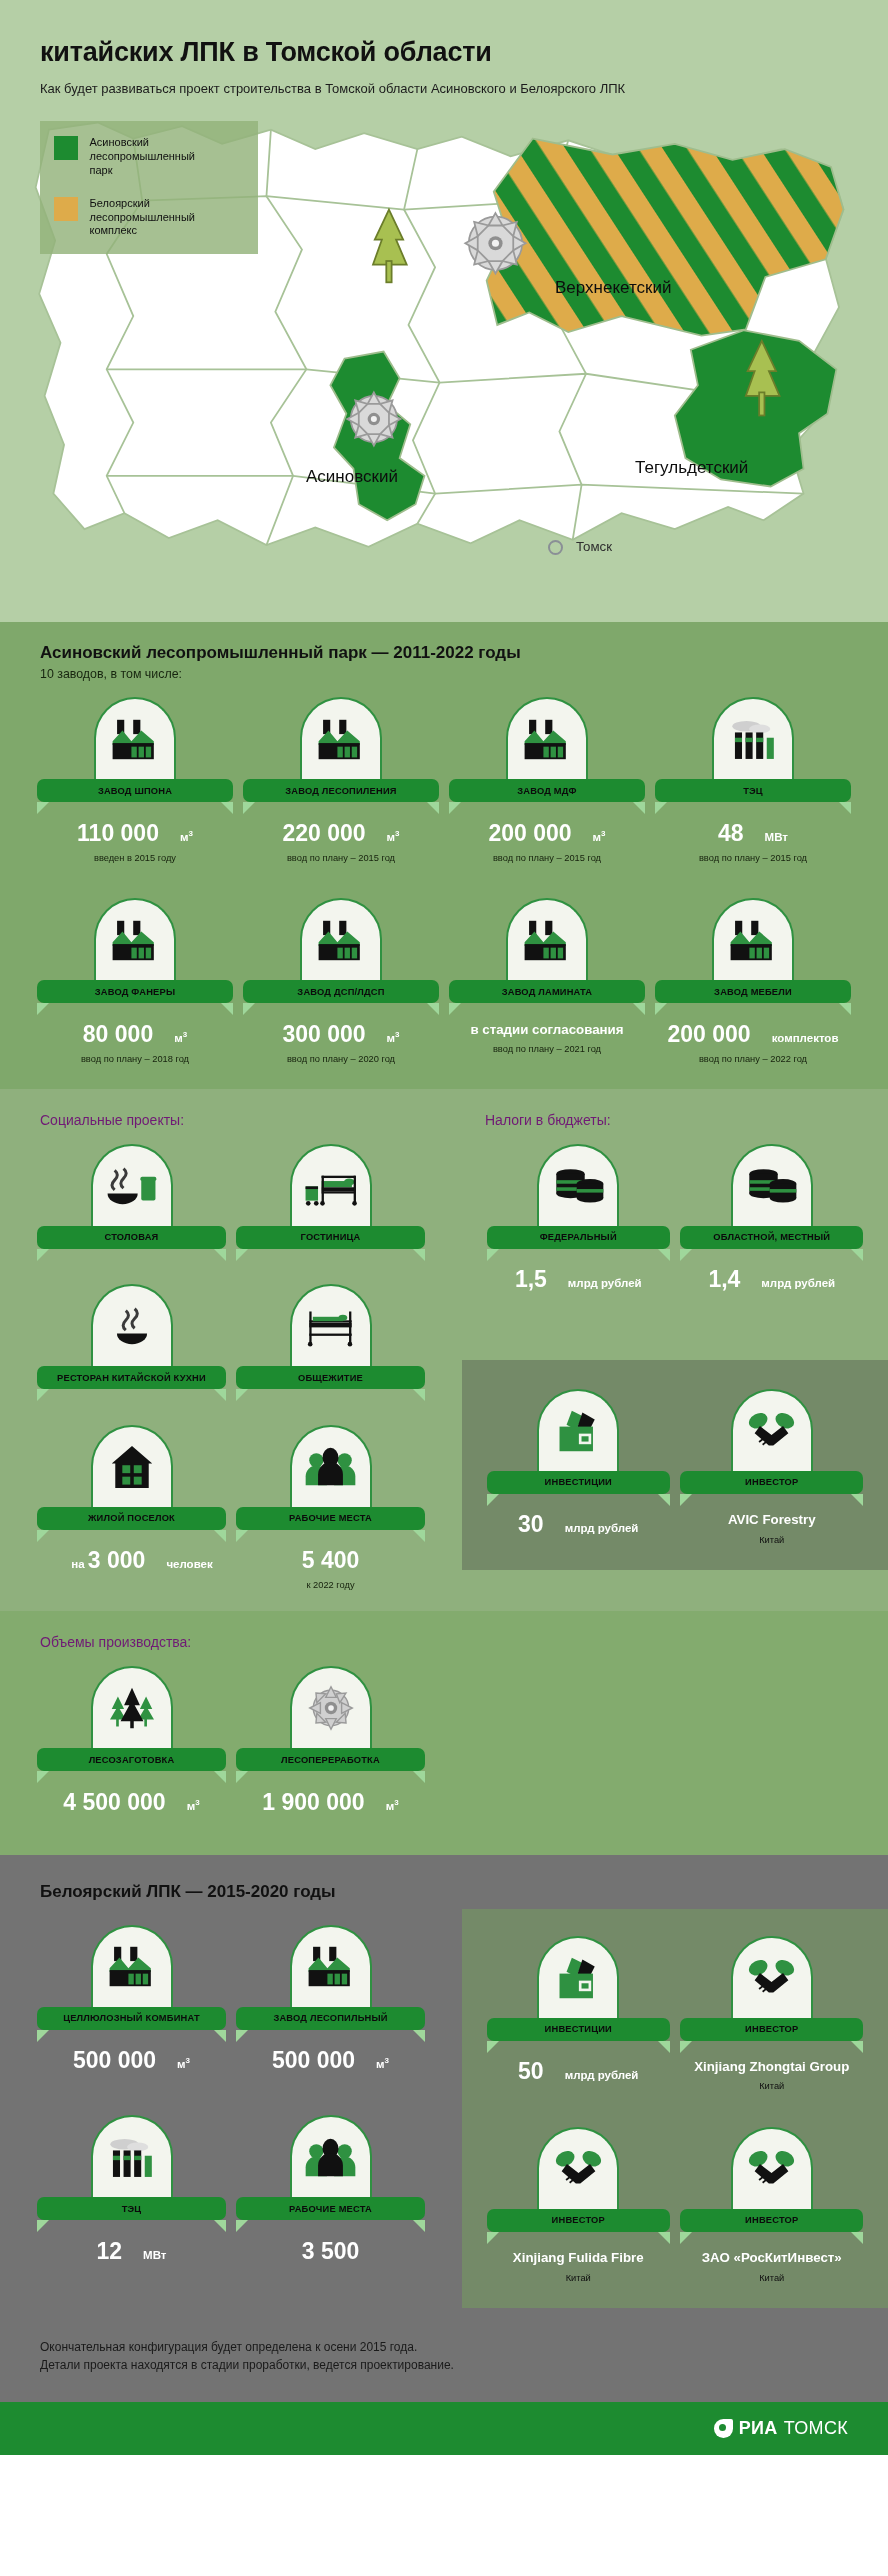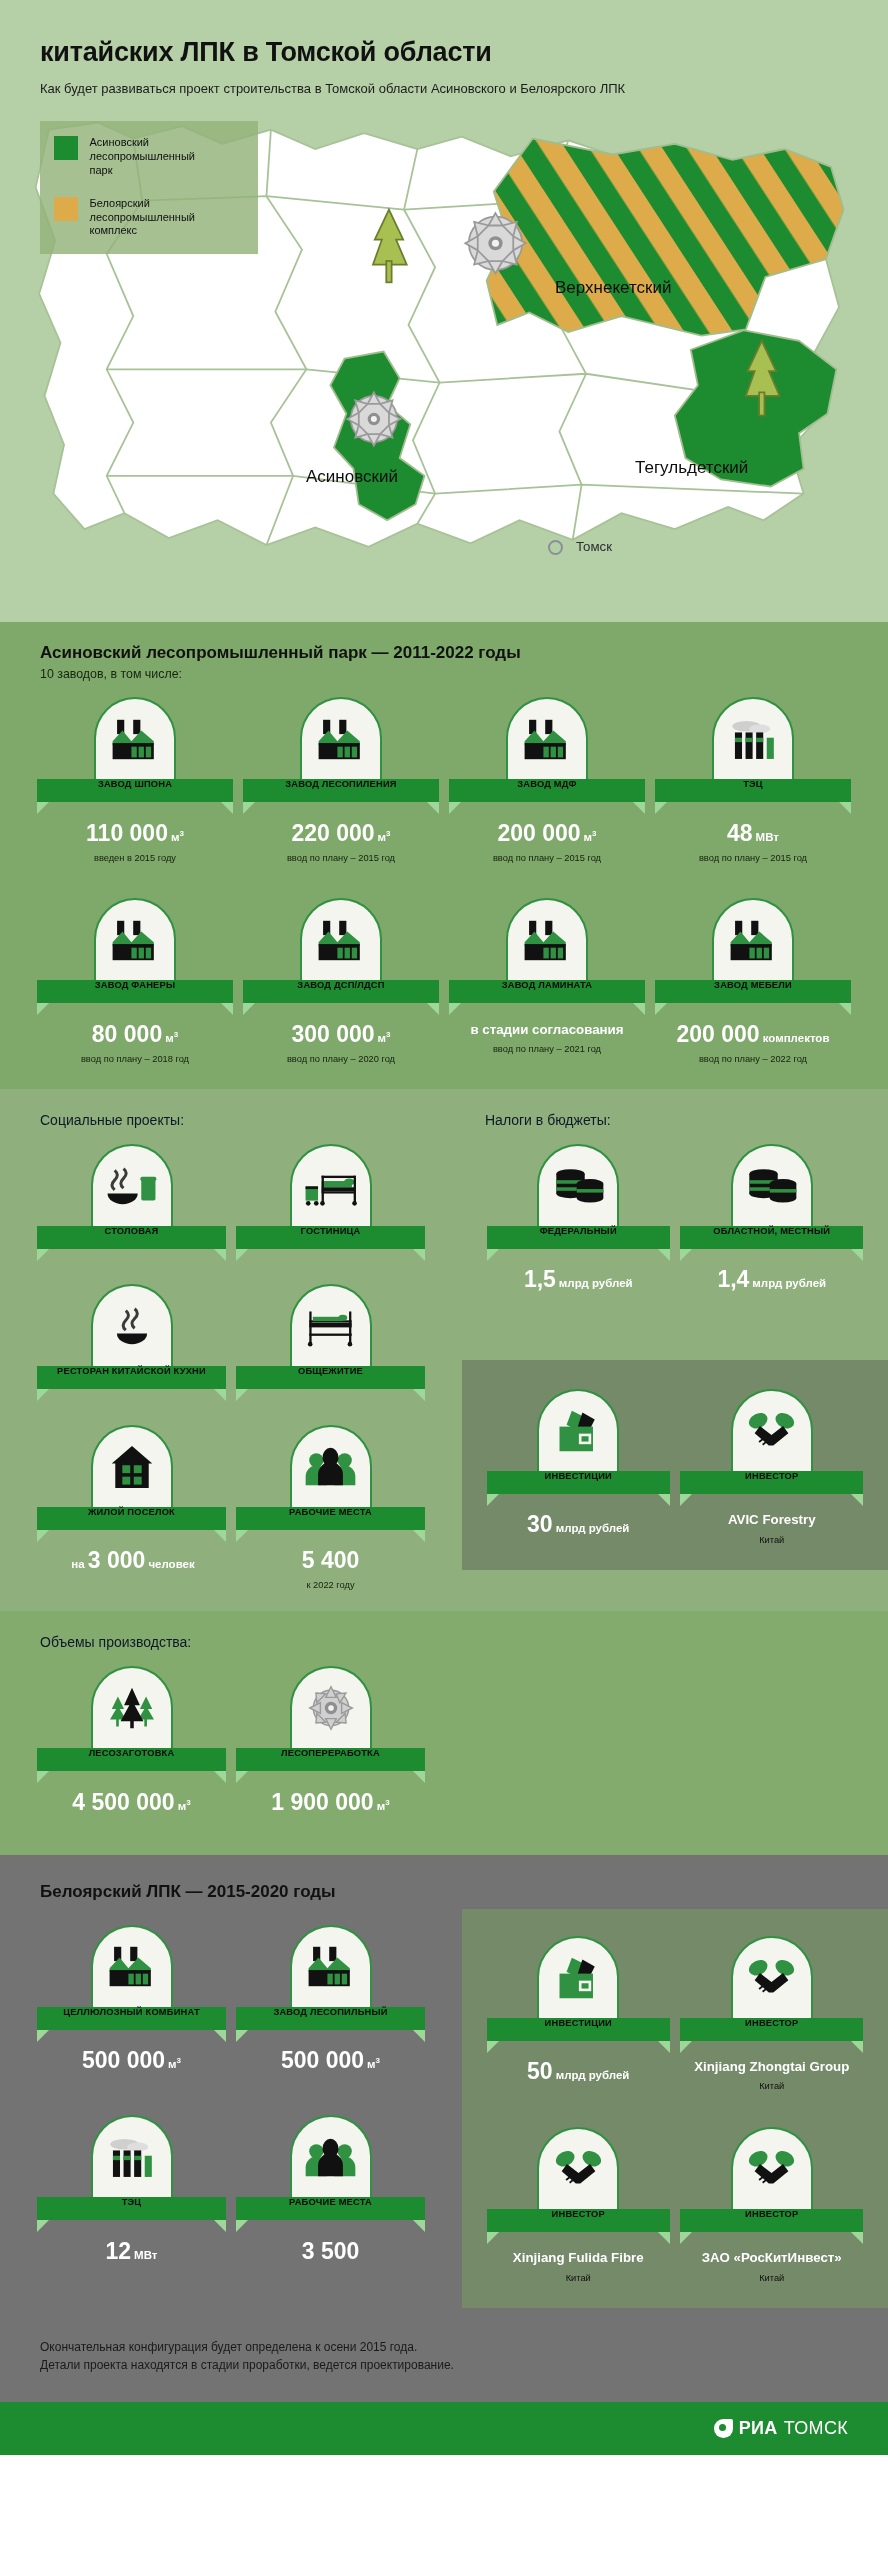--- a/index.html
+++ b/index.html
@@ -85,21 +85,21 @@
 
   .sec-title {
     font-size: 17px; font-weight: bold; color: #111;
     padding: 21px 0 0 40px;
   }
   .sec-sub {
     font-size: 12.4px; color: #17250f;
     padding: 4.4px 0 0 40px;
   }
   .block-title {
-    font-size: 14px; color: #0f172a;
+    font-size: 14px; color: #701a75;
     padding: 23px 0 0 40px;
   }
 
   
   .cards { display: flex; padding: 0 32px; }
   .card { flex: 1 1 0; text-align: center; position: relative; padding-top: 16px; }
   .dome {
     width: 82px; height: 82px;
     margin: 0 auto;
     background: #f3f5ee;
@@ -108,22 +108,23 @@
     border-bottom: none;
     position: relative;
     display: flex; align-items: center; justify-content: center;
   }
   .dome svg { display: block; }
   .ribbon {
     position: relative;
     margin: 0 5.3px;
     height: 23px;
     background: #1d8b30;
-    display: flex; align-items: flex-start; justify-content: center;
+    display: flex; align-items: center; justify-content: center;
     z-index: 3;
+    border-radius: 7px;
   }
   .ribbon span {
     font-size: 9.3px; font-weight: bold; color: #0b0b0b;
     letter-spacing: 0.2px; white-space: nowrap;
   }
   .ribbon::before, .ribbon::after {
     content: ""; position: absolute; top: 23px;
     border-style: solid; width: 0; height: 0;
   }
   .ribbon::before {
@@ -137,21 +138,21 @@
     border-color: transparent #9fd79b transparent transparent;
   }
   .value {
     margin-top: 19.5px;
     color: #ffffff;
     font-weight: bold;
     font-size: 23px;
     line-height: 1;
     white-space: nowrap;
   }
-  .value .unit { font-size: 11.5px; margin-left: 3px; text-align: right; }
+  .value .unit { font-size: 11.5px; margin-left: 21px; text-align: right; }
   .value .unit sup { font-size: 8px; }
   .value.small { font-size: 13.3px; }
   .note {
     margin-top: 8px;
     font-size: 9.3px; color: #16220d;
     white-space: nowrap;
   }
   .note.dark { color: #101010; }
   .panel-invest { background: #748a68; }
 

